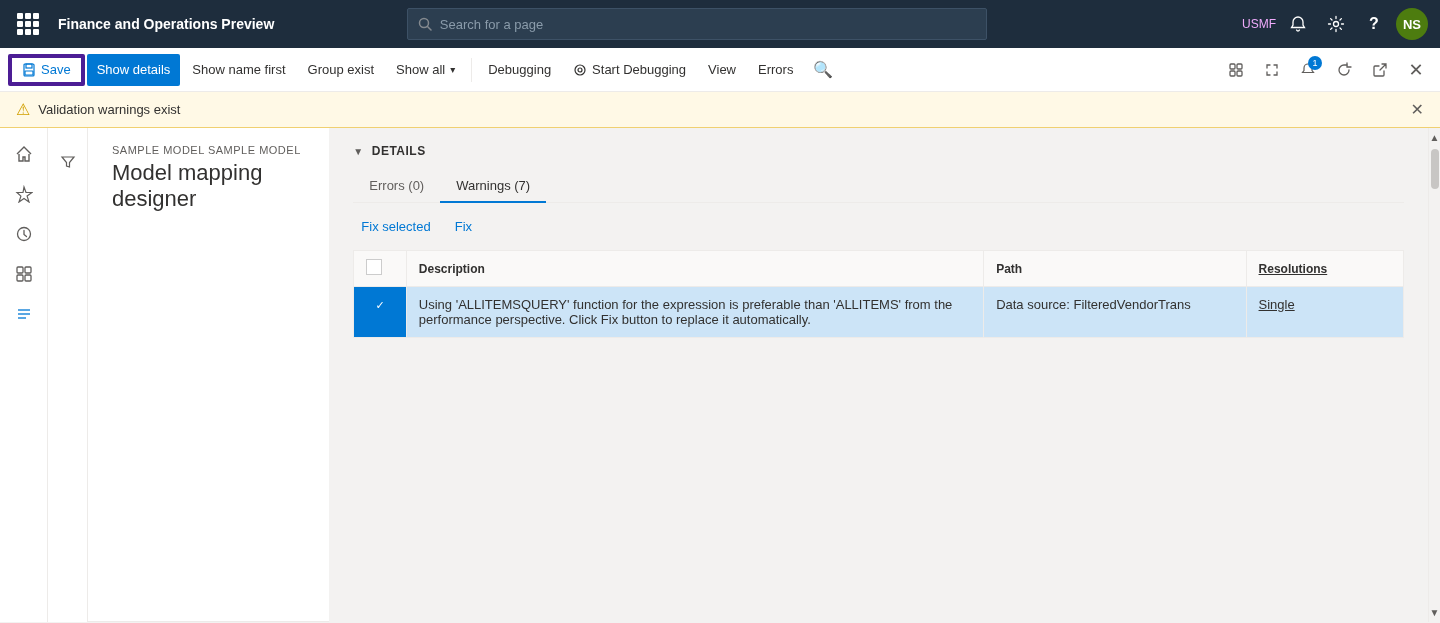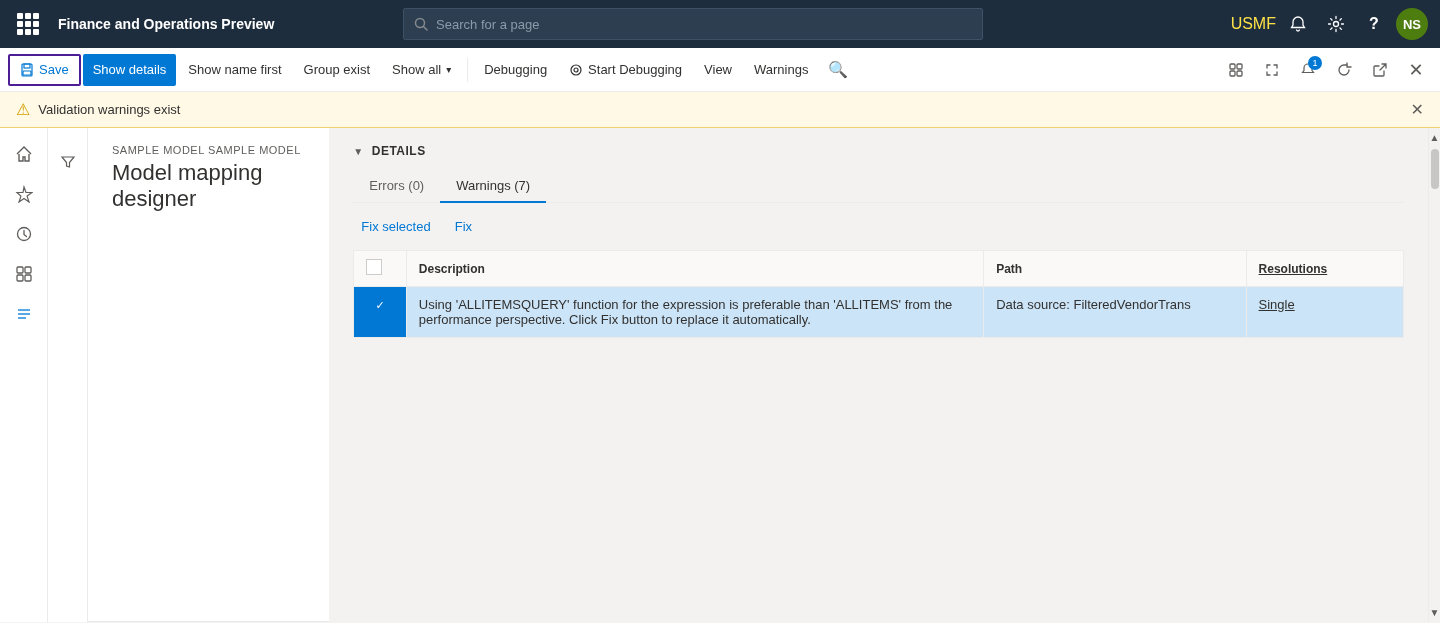--- a/index.html
+++ b/index.html
@@ -35,21 +35,21 @@
       font-size: 13px;
     }
     .search-bar svg { opacity: 0.7; }
     .top-nav-right { display: flex; align-items: center; gap: 6px; margin-left: auto; }
     .nav-icon-btn {
       width: 32px; height: 32px;
       display: flex; align-items: center; justify-content: center;
       color: #fff; font-size: 16px; cursor: pointer; border-radius: 2px;
       position: relative;
     }
-    .user-text { color: #fde047; font-size: 16px; }
+    .user-text { color: #f0abfc; font-size: 12px; }
     .badge {
       position: absolute; top: 2px; right: 2px;
       background: #0078d4; color: #fff; font-size: 9px;
       border-radius: 50%; width: 14px; height: 14px;
       display: flex; align-items: center; justify-content: center;
     }
     .avatar {
       width: 32px; height: 32px; border-radius: 50%;
       background: #4d7c0f; color: #fff; font-size: 13px; font-weight: 600;
       display: flex; align-items: center; justify-content: center;
@@ -72,21 +72,21 @@
       border: none;
       background: transparent;
       cursor: pointer;
       font-size: 13px;
       color: #323130;
       display: flex; align-items: center; gap: 5px;
       border-radius: 2px;
     }
     .toolbar-btn.active { background: #0078d4; color: #fff; }
     .toolbar-btn.save-btn {
-      border: 2px solid #4c1d95;
+      border: 4px solid #4c1d95;
       color: #0078d4;
       background: #fff;
     }
     .toolbar-separator { width: 1px; height: 24px; background: #edebe9; margin: 0 4px; }
     .dropdown-arrow { font-size: 10px; }
     .toolbar-search-icon {
       margin-left: 4px;
       color: #605e5c;
       font-size: 16px;
       cursor: pointer;
@@ -340,21 +340,21 @@
     <svg width="14" height="14" viewBox="0 0 14 14" fill="none">
         <circle cx="7" cy="7" r="5" stroke="#323130" stroke-width="1.2"></circle>
         <circle cx="7" cy="7" r="2" stroke="#323130" stroke-width="1.2"></circle>
       </svg>
     <span>Start Debugging</span>
   </button>
   <button class="toolbar-btn">
     <span>View</span>
   </button>
   <button class="toolbar-btn">
-    <span>Warnings</span>
+    <span>Errors</span>
   </button>
   <div class="toolbar-search-icon">🔍</div>
   <div class="toolbar-right">
     <button class="toolbar-icon-btn">
       <svg width="16" height="16" viewBox="0 0 16 16" fill="none">
           <rect x="2" y="2" width="5" height="5" rx="1" stroke="#605e5c" stroke-width="1.3"></rect>
           <rect x="9" y="2" width="5" height="5" rx="1" stroke="#605e5c" stroke-width="1.3"></rect>
           <rect x="2" y="9" width="5" height="5" rx="1" stroke="#605e5c" stroke-width="1.3"></rect>
           <rect x="9" y="9" width="5" height="5" rx="1" stroke="#605e5c" stroke-width="1.3"></rect>
         </svg>

